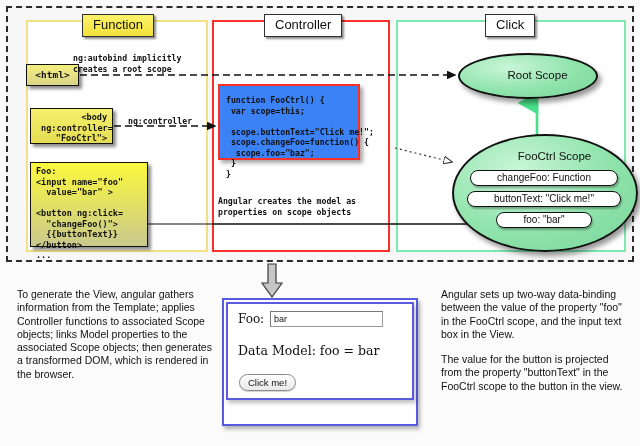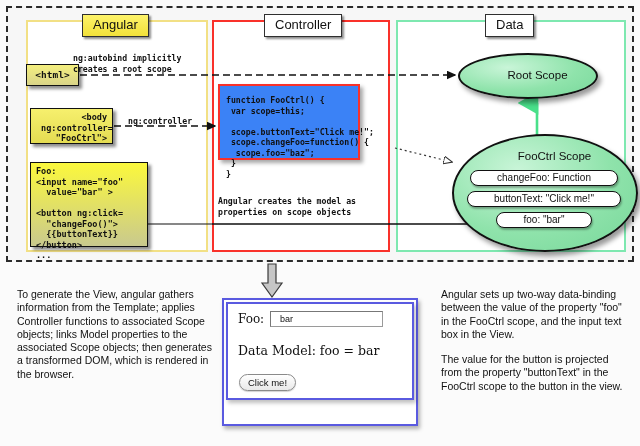--- a/index.html
+++ b/index.html
@@ -151,21 +151,21 @@
   }
   .v-label{
     position:absolute;left:238px;top:312px;
     font-family:"DejaVu Serif","Liberation Serif",serif;
     font-size:12px;color:#111;
   }
   .v-input{
     position:absolute;left:270px;top:311px;width:113px;height:16px;
     box-sizing:border-box;
     border:1px solid #9a9a9a;border-top-color:#777;border-left-color:#777;
-    background:#fff;font-size:9px;line-height:14px;padding:0 9px;color:#111;
+    background:#fff;font-size:9px;line-height:14px;padding:0 3px;color:#111;
     font-family:"Liberation Sans",sans-serif;
   }
   .v-datamodel{
     position:absolute;left:238px;top:343px;
     font-family:"DejaVu Serif","Liberation Serif",serif;
     font-size:12.5px;color:#111;white-space:nowrap;
   }
   .v-button{
     position:absolute;left:239px;top:374px;width:57px;height:17px;
     box-sizing:border-box;
@@ -224,23 +224,23 @@
 
     <g>
       <line x1="212" y1="224" x2="493" y2="224" stroke="#111" stroke-width="1.2"></line>
     </g>
 
     <g>
       <path d="M268 264 L276 264 L276 283 L282 283 L272 297 L262 283 L268 283 Z" fill="#c6c6c6" stroke="#3a3a3a" stroke-width="1.2"></path>
     </g>
   </svg>
 
-  <div class="chip yellow template">Angular</div>
+  <div class="chip yellow template">Function</div>
   <div class="chip controller">Controller</div>
-  <div class="chip model">Data</div>
+  <div class="chip model">Click</div>
 
   <div class="codebox tag">&lt;html&gt;</div>
   <div class="codebox body">&lt;body
  ng:controller=
  "FooCtrl"&gt;</div>
   <div class="codebox markup">Foo:
 &lt;input name="foo"
   value="bar" &gt;
 
 &lt;button ng:click=

